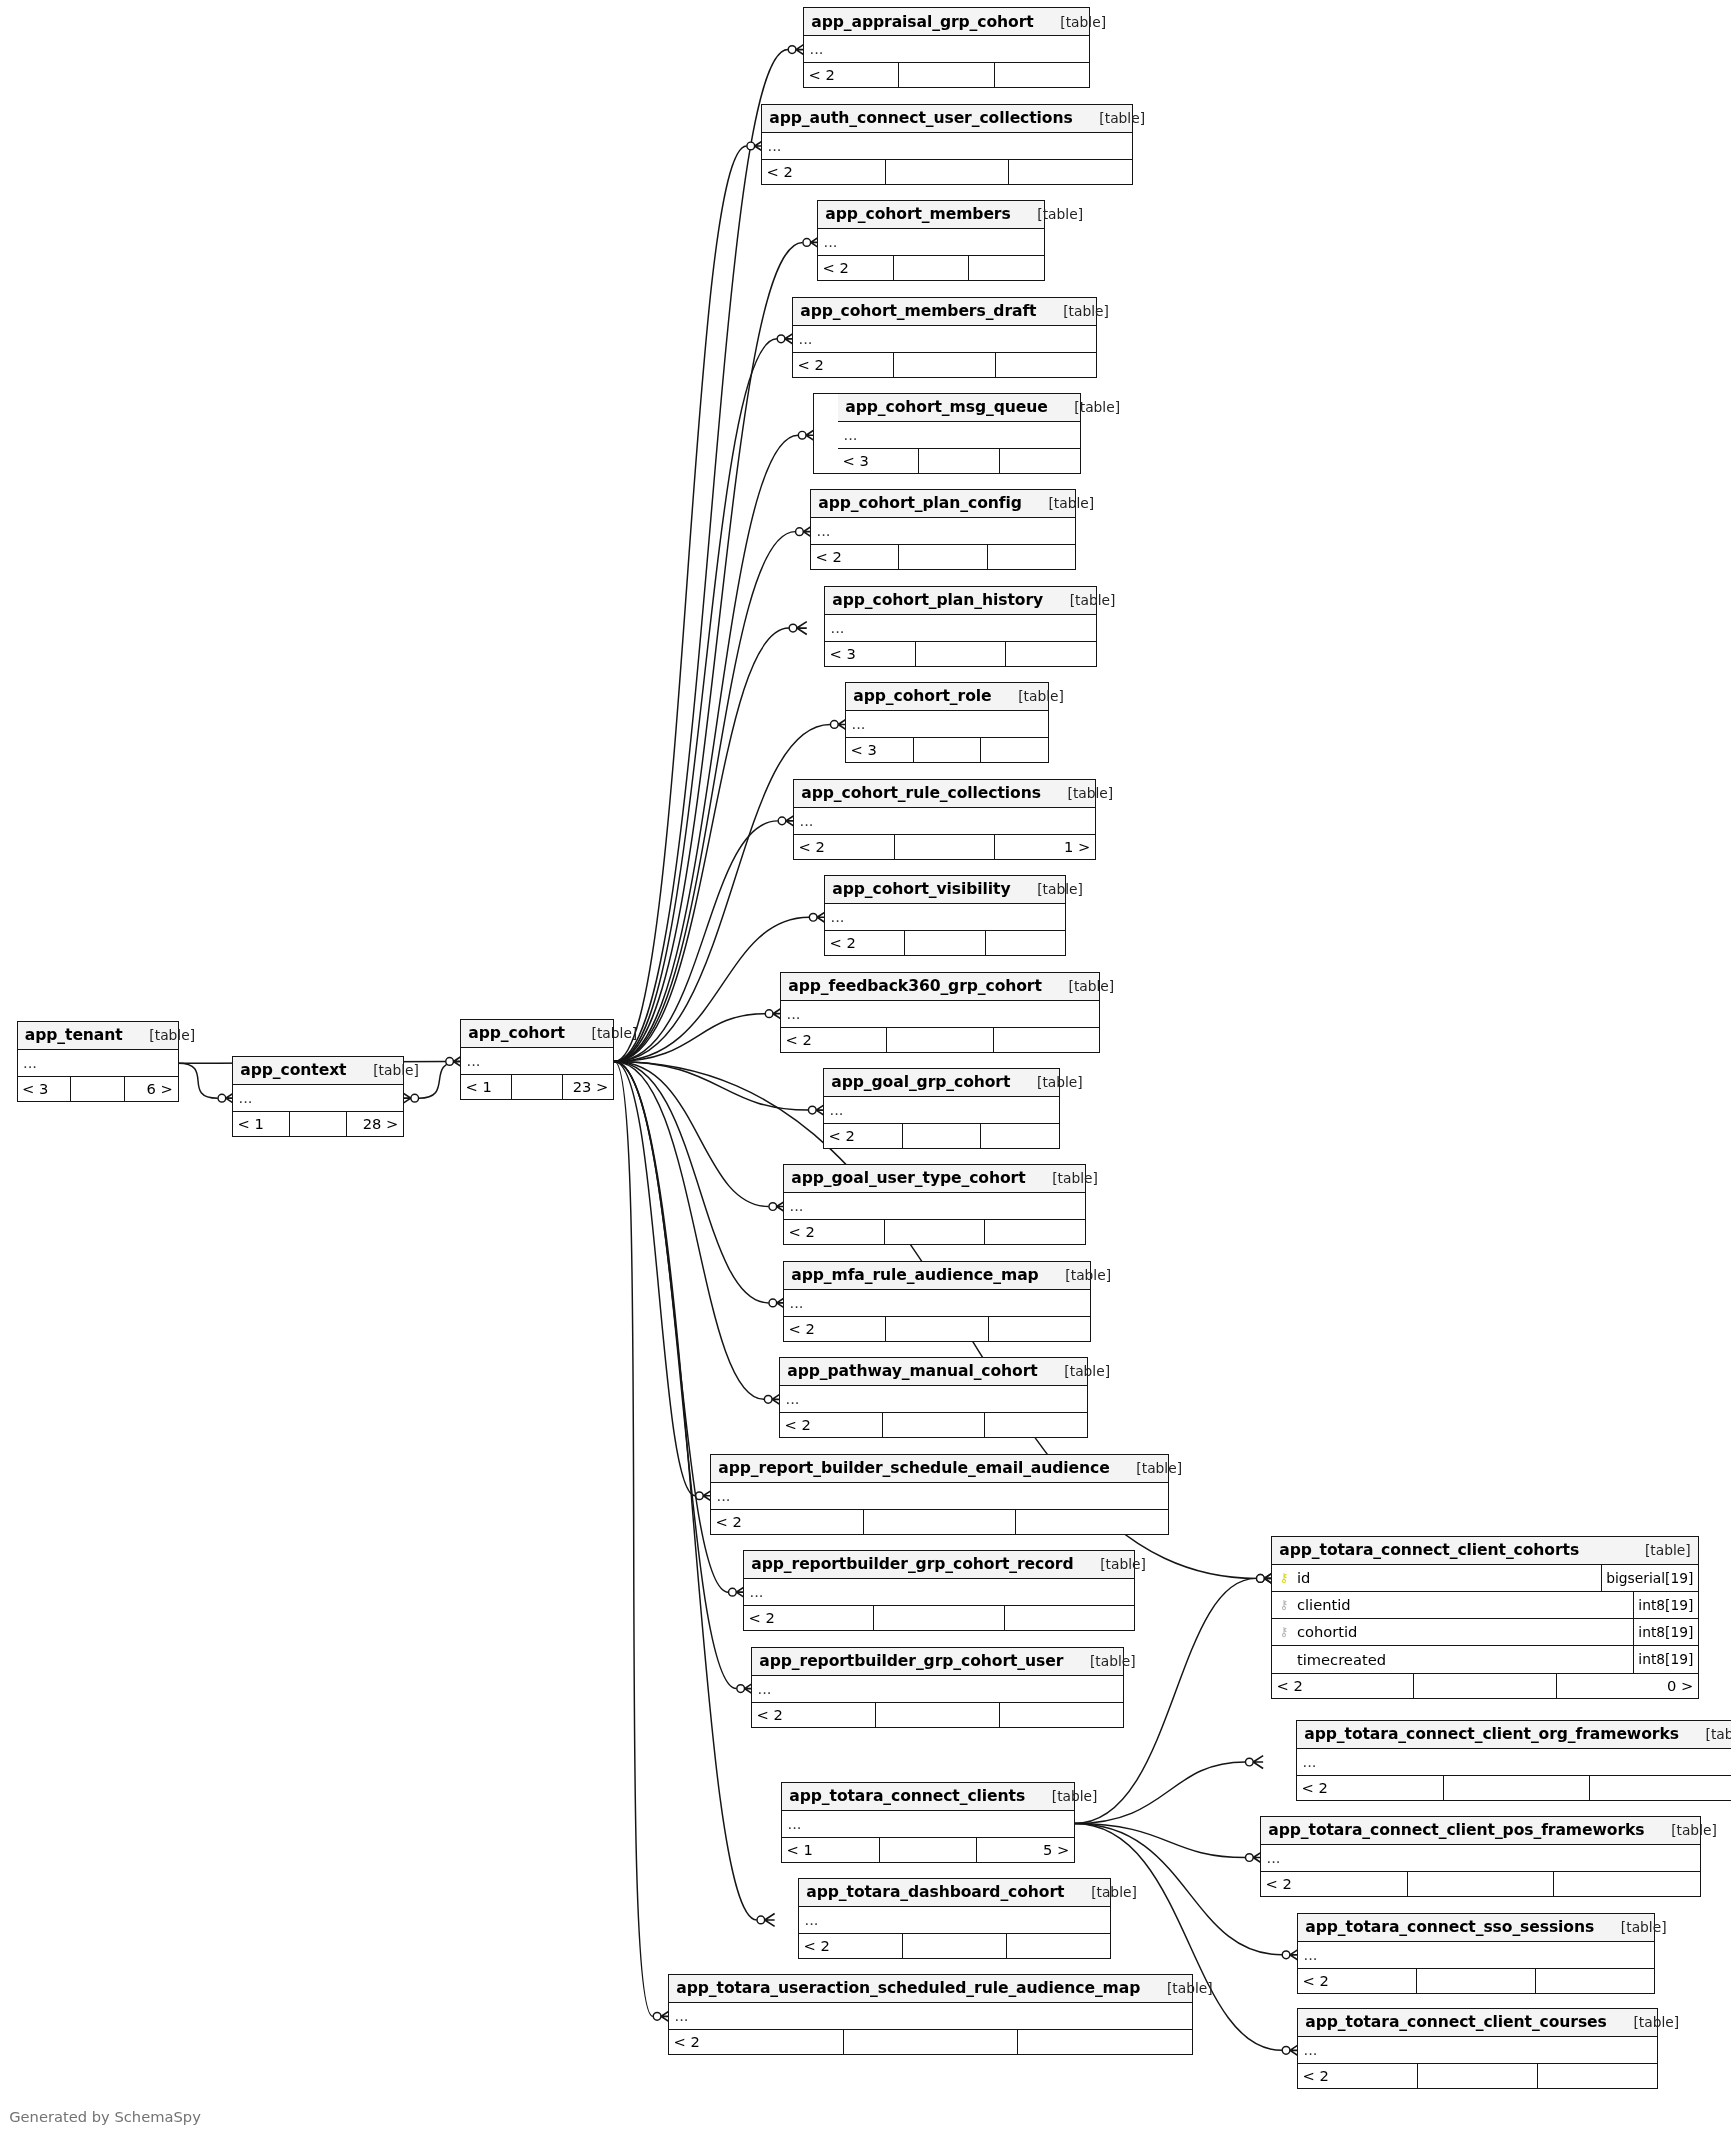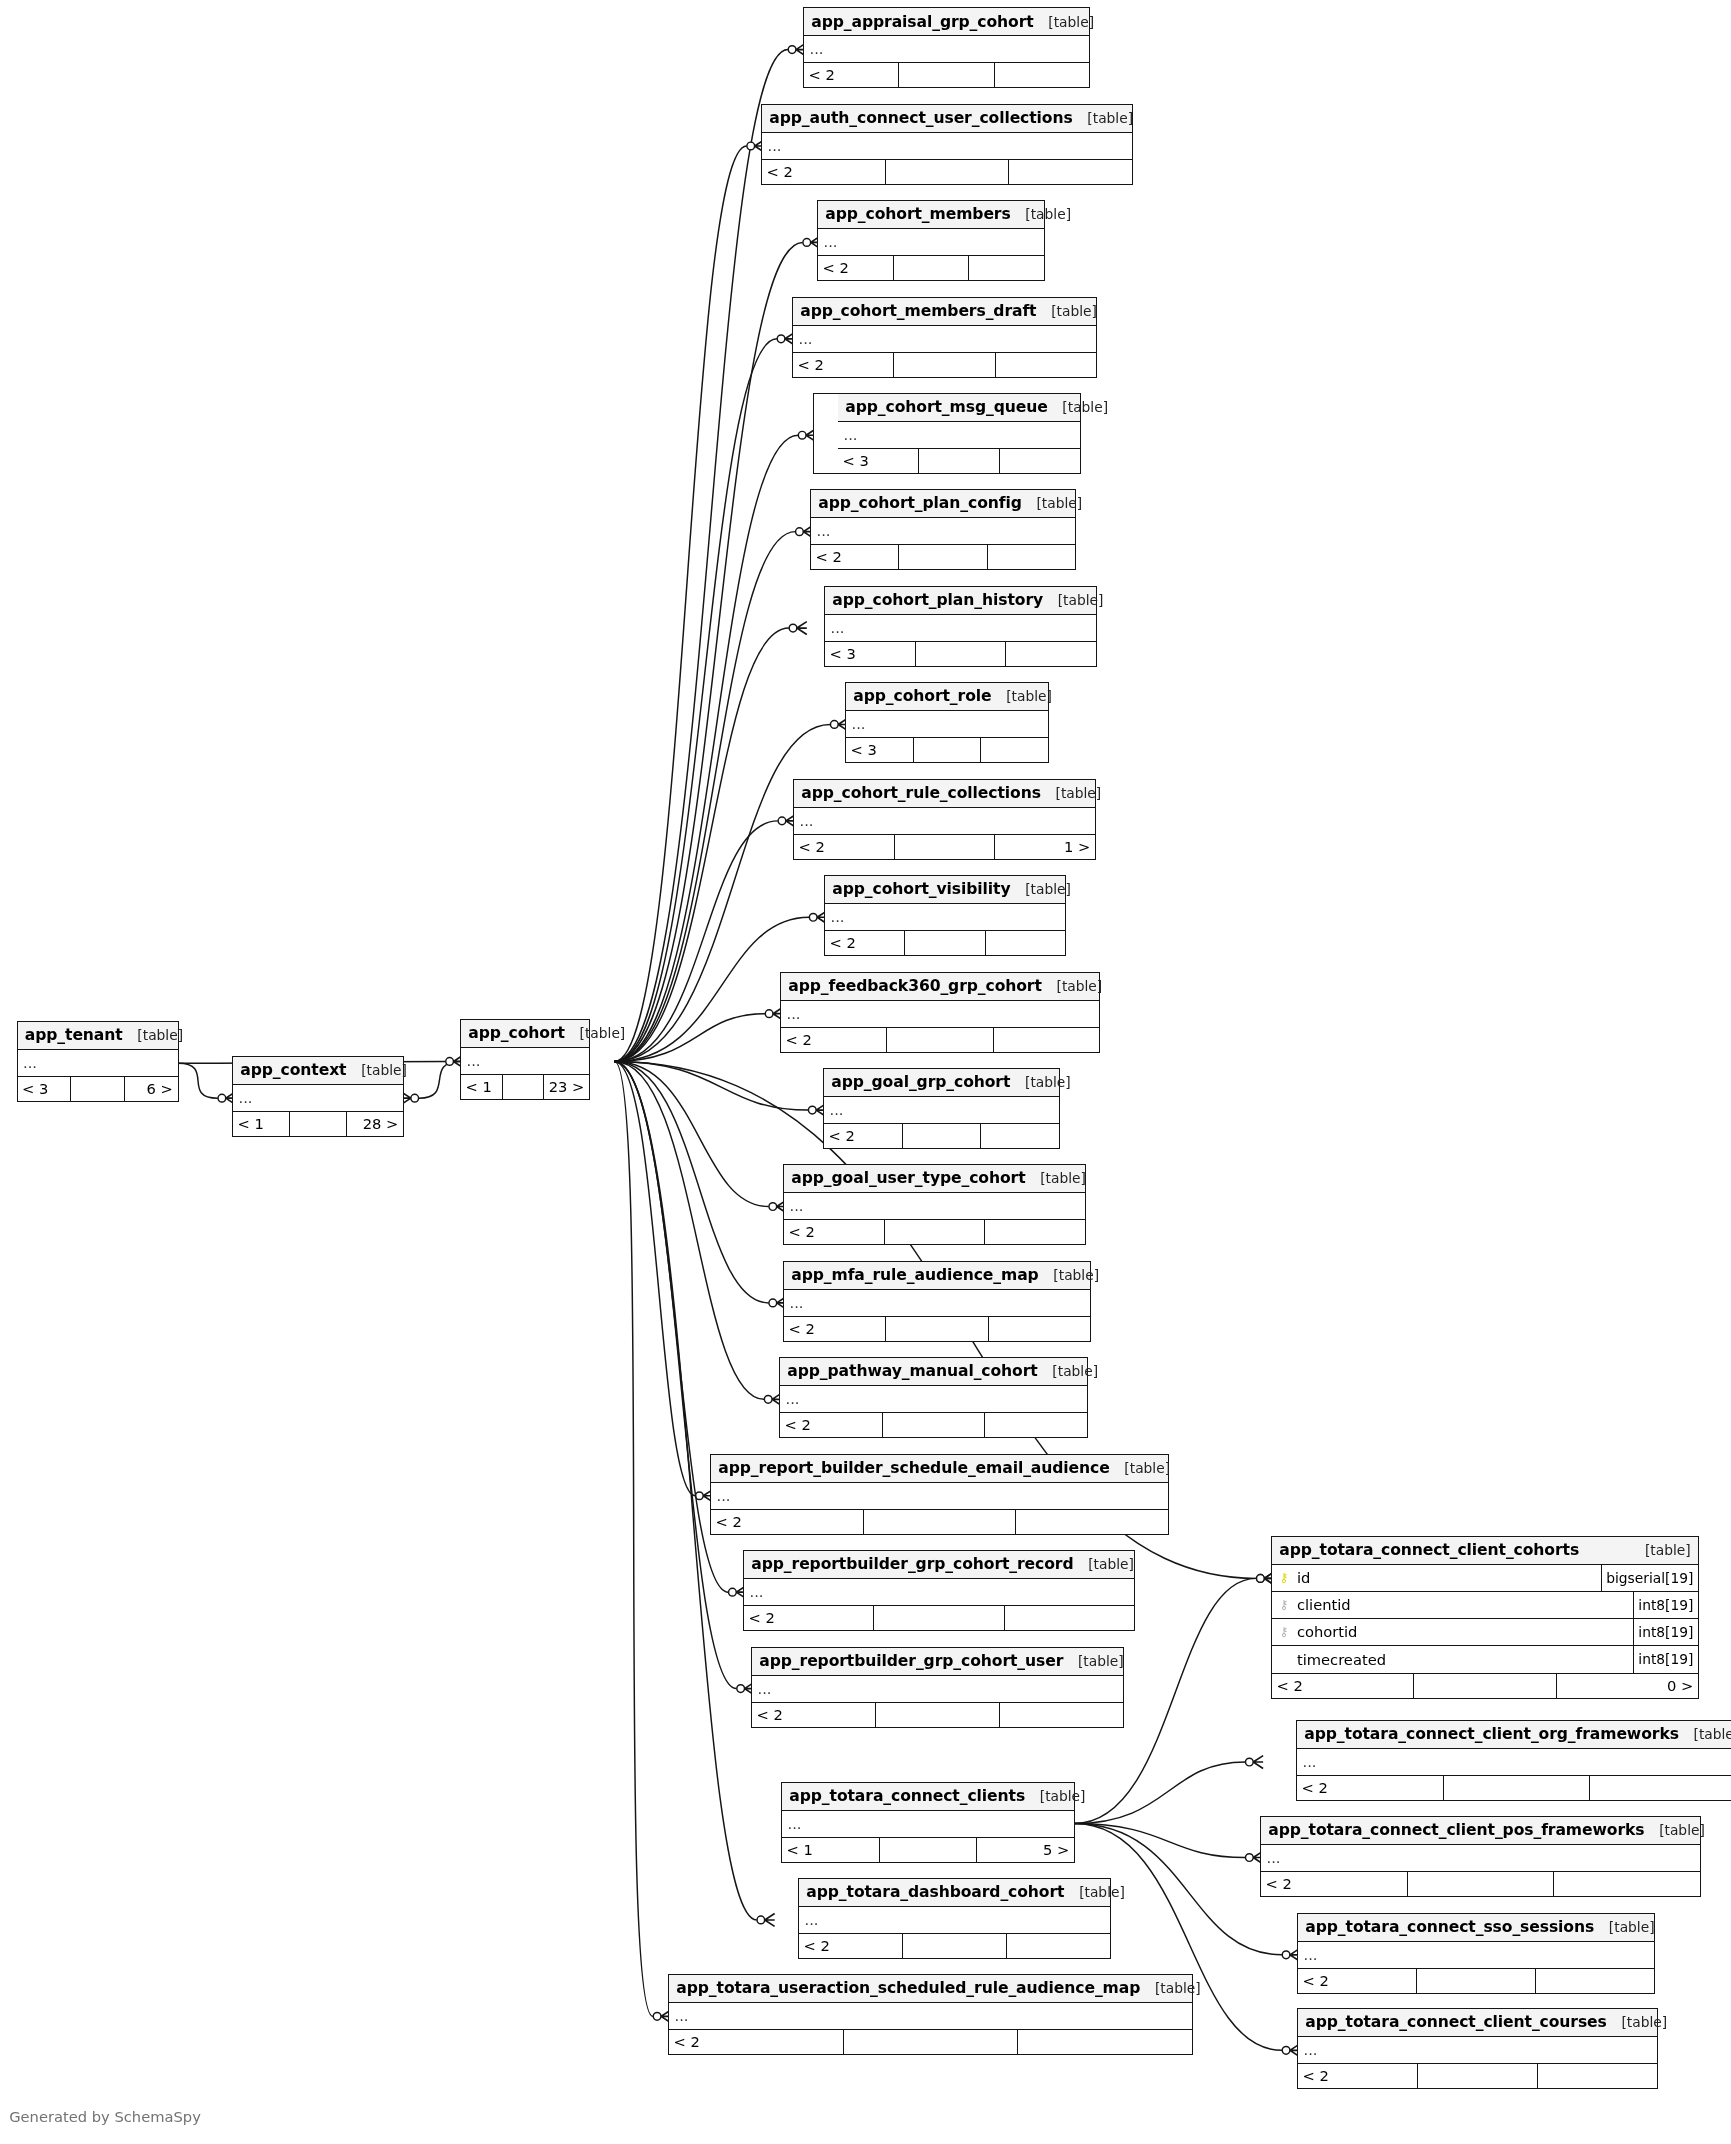--- a/index.html
+++ b/index.html
@@ -35,20 +35,21 @@
   }
   .node .hdr {
     background: #f4f4f4;
     border-bottom: 1.8px solid #151515;
     display: flex;
     align-items: center;
     justify-content: space-between;
     padding: 0 7.3px;
     height: 27.5px;
     box-sizing: border-box;
+    gap: 12px;
   }
   .node .tname {
     font-weight: bold;
     font-size: 15.6px;
     color: #000;
     white-space: nowrap;
     letter-spacing: -0.1px;
   }
   .node .ttype {
     font-size: 13.8px;
@@ -602,21 +603,21 @@
         </div>
         <div class="body">
           <div class="ellipsis">...</div>
         </div>
         <div class="foot">
           <div class="fc left">&lt; 1</div>
           <div class="fc"></div>
           <div class="fc">28 &gt;</div>
         </div>
       </div>
-      <div class="node" style="left: 460px; top: 1019px; width: 130px;">
+      <div class="node" style="left: 460px; top: 1019px; width: 154px;">
         <div class="hdr">
           <span class="tname">app_cohort</span>
           <span class="ttype">[table]</span>
         </div>
         <div class="body">
           <div class="ellipsis">...</div>
         </div>
         <div class="foot">
           <div class="fc left">&lt; 1</div>
           <div class="fc"></div>

